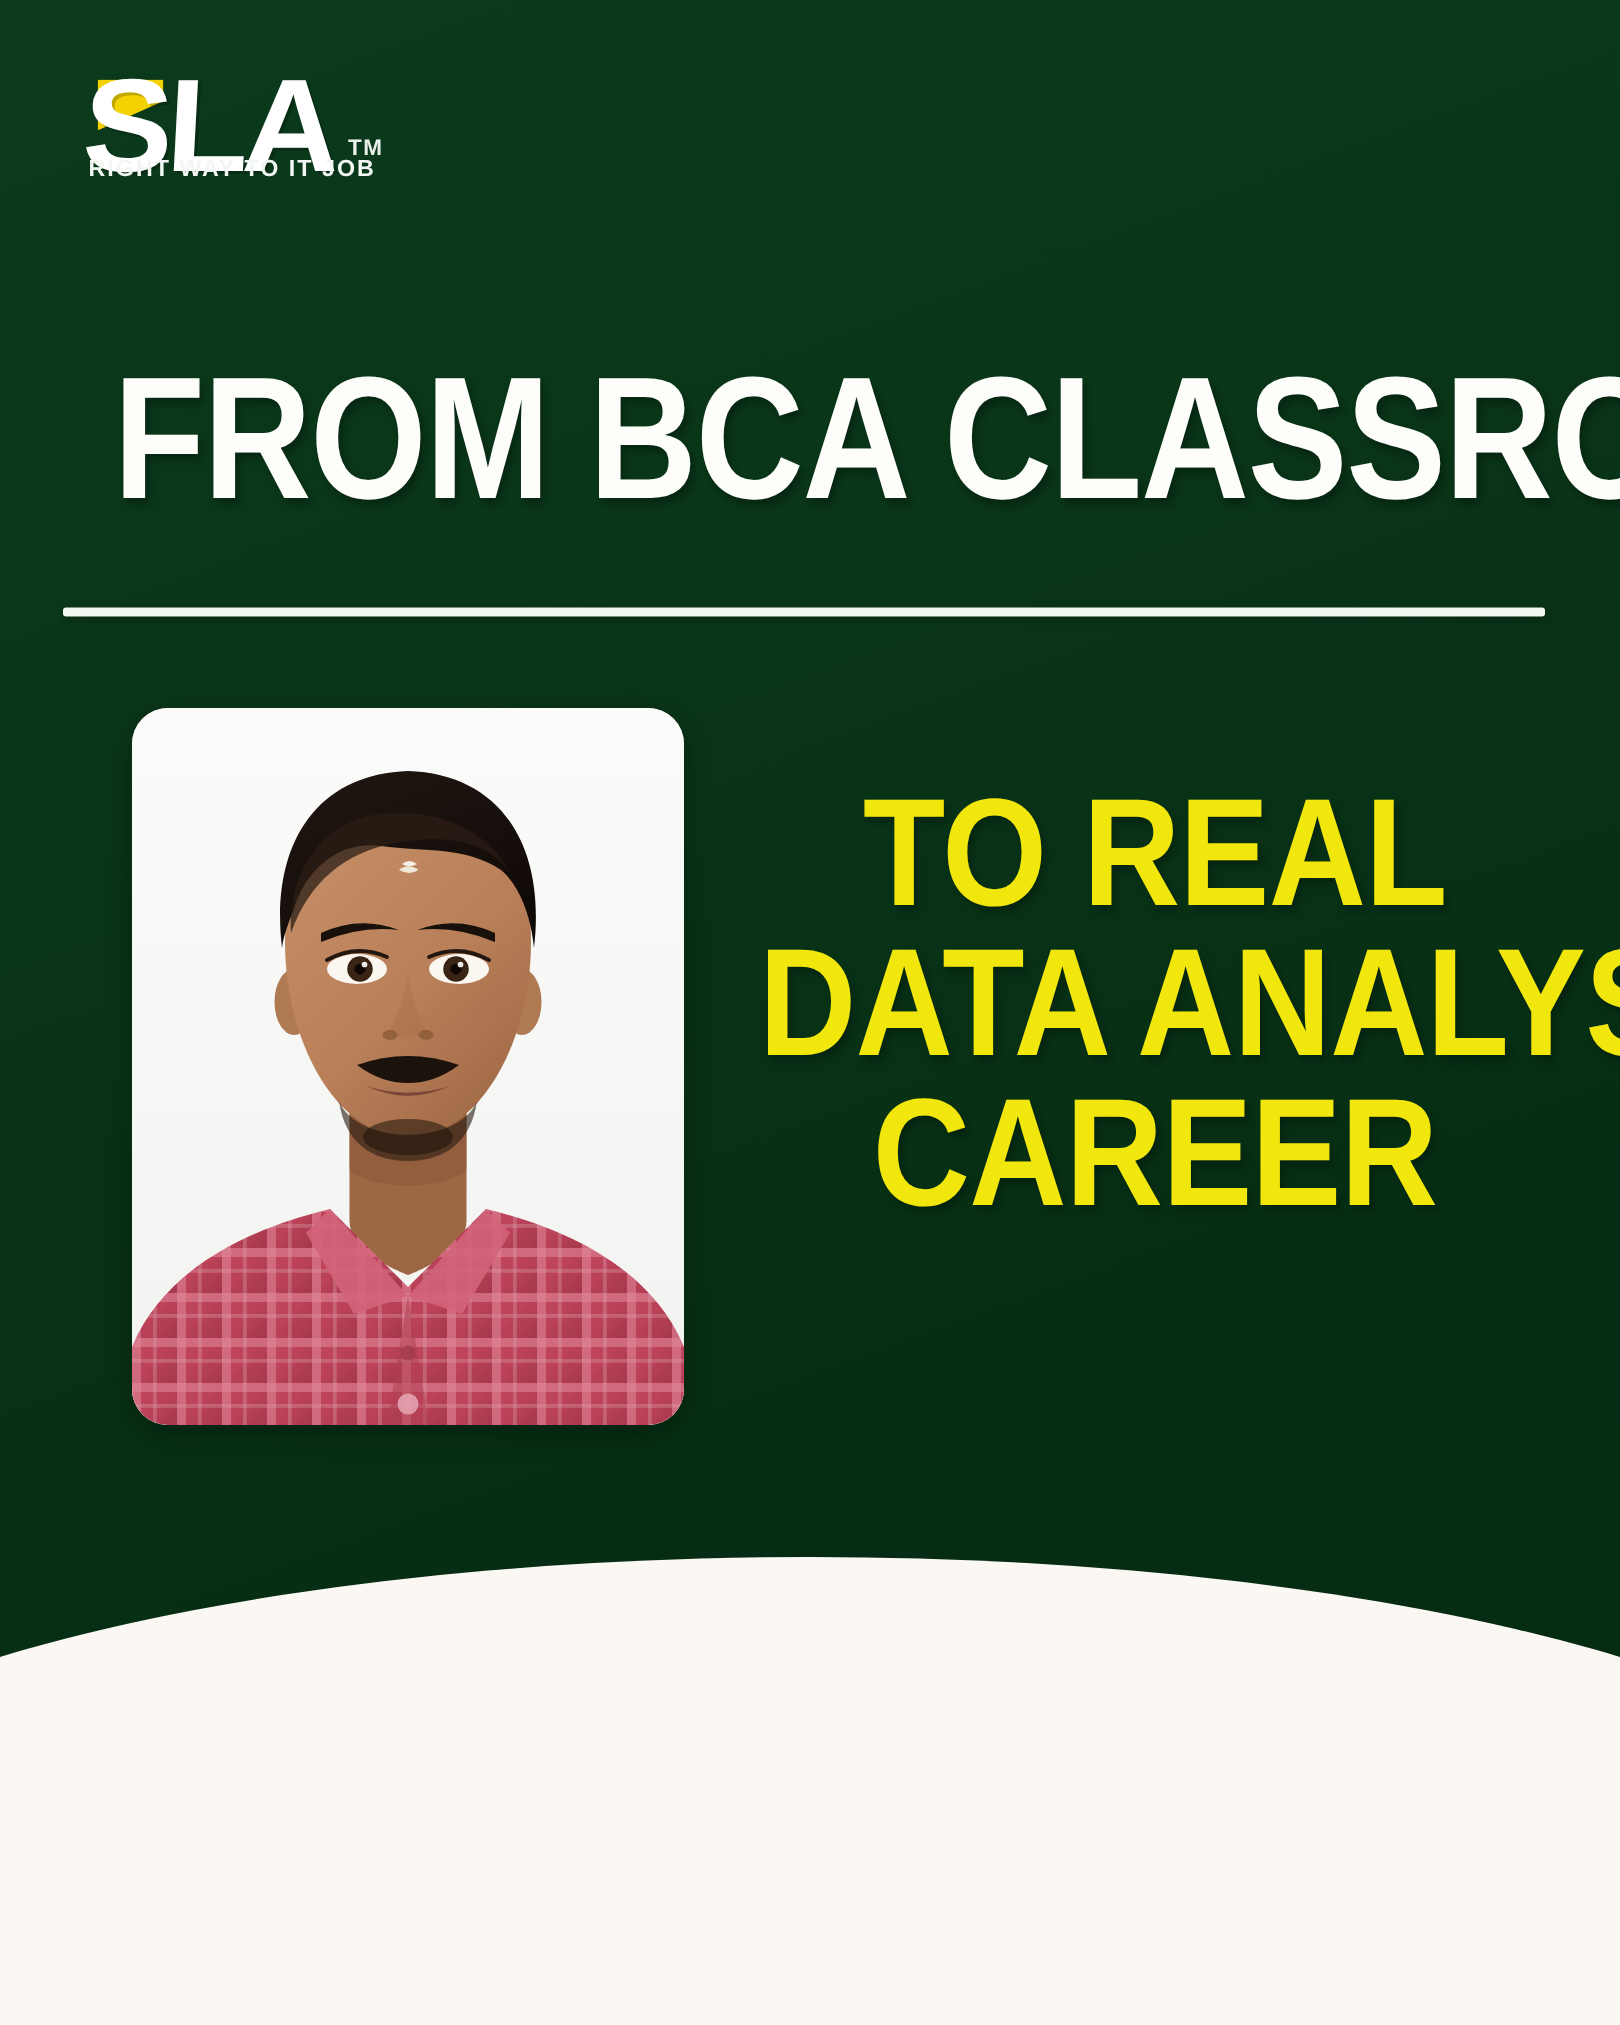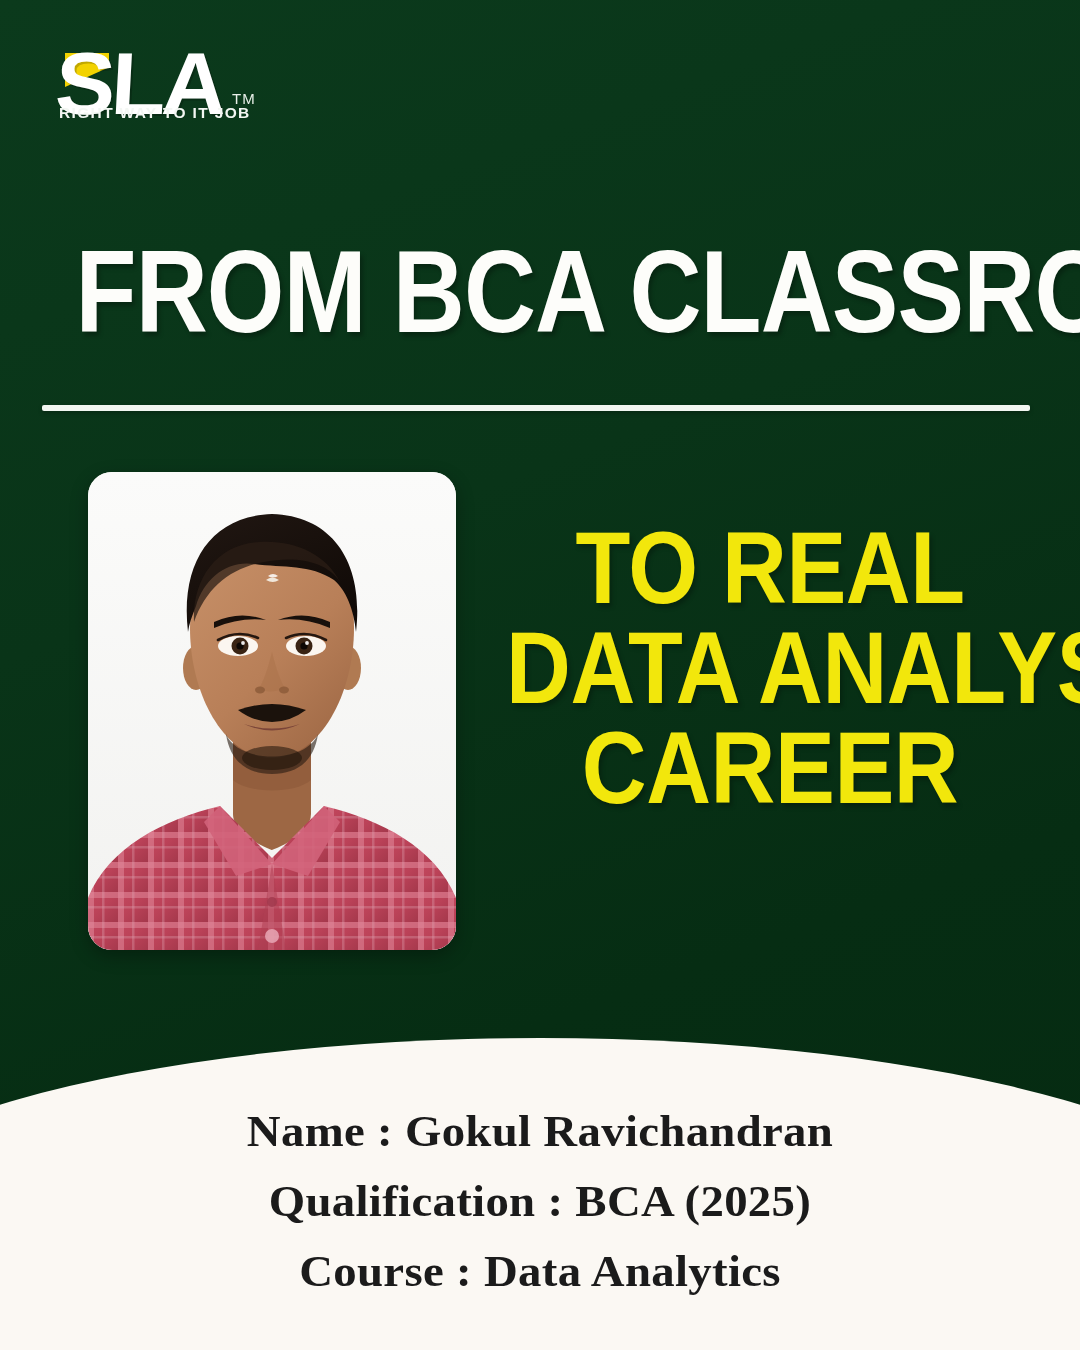--- a/index.html
+++ b/index.html
@@ -37,21 +37,21 @@
     font-size:88px;
     line-height:88px;
     letter-spacing:-4px;
     color:#ffffff;
     transform:scaleX(1.02) skewX(-3deg);
     transform-origin:left top;
     text-shadow:2px 2px 0 rgba(0,0,0,.20);
   }
   #logo-tm {
     position:absolute; left:180px; top:48px;
-    font-size:15px; font-weight:normal;
+    font-size:15px; font-weight:bold;
     color:#e9efe9; letter-spacing:1px;
   }
   #logo-tagline {
     position:absolute; left:7px; top:62px;
     font-size:15.5px; font-weight:bold;
     letter-spacing:1.35px;
     color:#f3f7f3;
     white-space:nowrap;
   }
 
@@ -245,19 +245,14 @@
   </div>
 
   <div id="subhead">
     <span class="ln">TO REAL</span>
     <span class="ln">DATA ANALYST</span>
     <span class="ln">CAREER</span>
   </div>
 
   <div id="bottom-panel"></div>
 
-  <div id="details">
-    <div class="row">Name : Gokul Ravichandran</div>
-    <div class="row">Qualification : BCA (2025)</div>
-    <div class="row">Course : Data Analytics</div>
-  </div>
 
 </div>
 
 </body></html>

